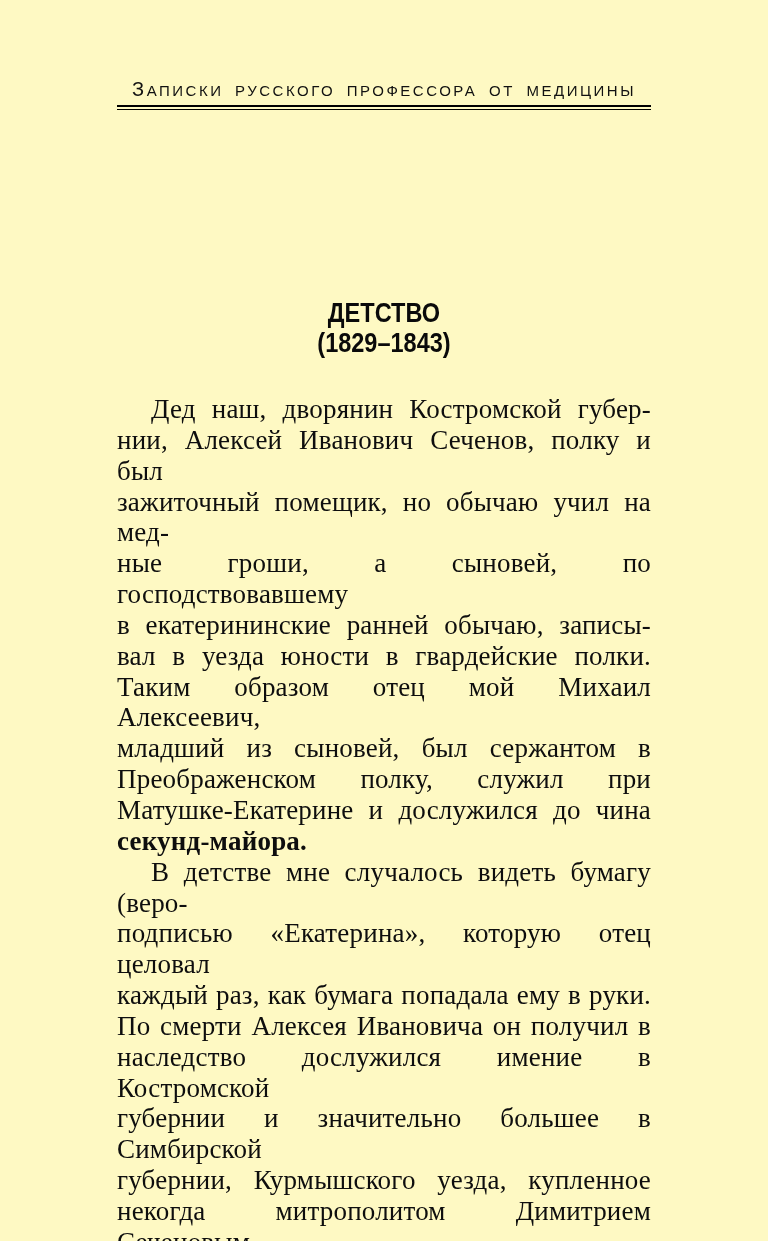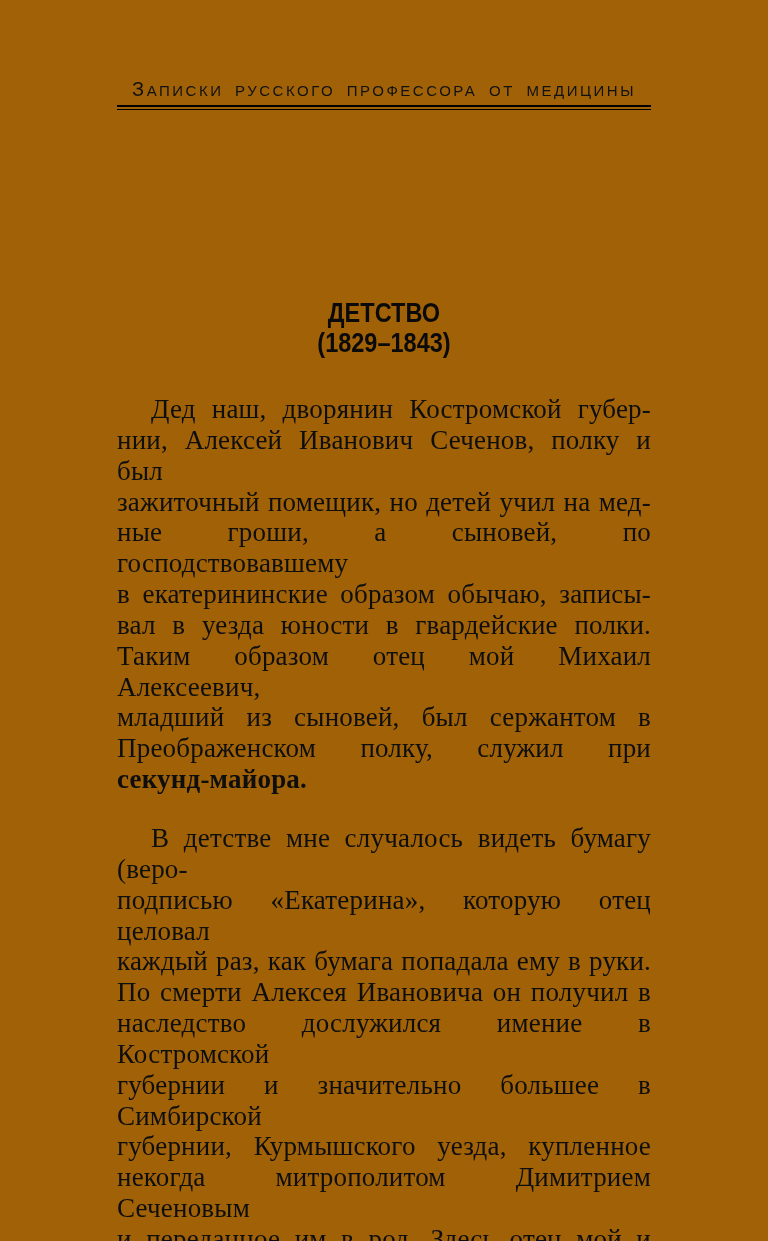--- a/index.html
+++ b/index.html
@@ -4,21 +4,21 @@
 <style>
   html, body {
     margin: 0;
     padding: 0;
     background: #ffffff;
   }
   .page {
     position: relative;
     width: 768px;
     height: 1241px;
-    background: #a16207;
+    background: #fef9c3;
     color: #0e0e0e;
     overflow: hidden;
     font-family: "Liberation Serif", serif;
   }
   .column {
     width: 534px;
     margin: 0 auto;
     padding-top: 79px;
   }
   .running-header {
@@ -59,21 +59,20 @@
     letter-spacing: 0.2px;
     color: #0e0e0e;
   }
   .line {
     text-align: justify;
     text-align-last: justify;
     white-space: normal;
   }
   .line.indent {
     text-indent: 34px;
-    margin-top: 28px;
   }
   .line.left-last {
     text-align-last: left;
     font-weight: bold;
   }
 </style>
 </head>
 <body>
 
 <div class="page">
@@ -86,27 +85,28 @@
     <div class="chapter-title-block">
       <div>ДЕТСТВО</div>
       <div>(1829–1843)</div>
     </div>
 
     <div class="body-text">
 
       <div>
         <div class="line indent">Дед наш, дворянин Костромской губер-</div>
         <div class="line">нии, Алексей Иванович Сеченов, полку и был</div>
-        <div class="line">зажиточный помещик, но детей учил на мед-</div>
+        <div class="line">зажиточный помещик, но обычаю учил на мед-</div>
         <div class="line">ные гроши, а сыновей, по господствовавшему</div>
-        <div class="line">в екатерининские образом обычаю, записы-</div>
+        <div class="line">в екатерининские ранней обычаю, записы-</div>
         <div class="line">вал в уезда юности в гвардейские полки.</div>
         <div class="line">Таким образом отец мой Михаил Алексеевич,</div>
         <div class="line">младший из сыновей, был сержантом в</div>
         <div class="line">Преображенском полку, служил при</div>
+        <div class="line">Матушке-Екатерине и дослужился до чина</div>
         <div class="line left-last">секунд-майора.</div>
       </div>
 
       <div>
         <div class="line indent">В детстве мне случалось видеть бумагу (веро-</div>
         <div class="line">подписью «Екатерина», которую отец целовал</div>
         <div class="line">каждый раз, как бумага попадала ему в руки.</div>
         <div class="line">По смерти Алексея Ивановича он получил в</div>
         <div class="line">наследство дослужился имение в Костромской</div>
         <div class="line">губернии и значительно большее в Симбирской</div>

